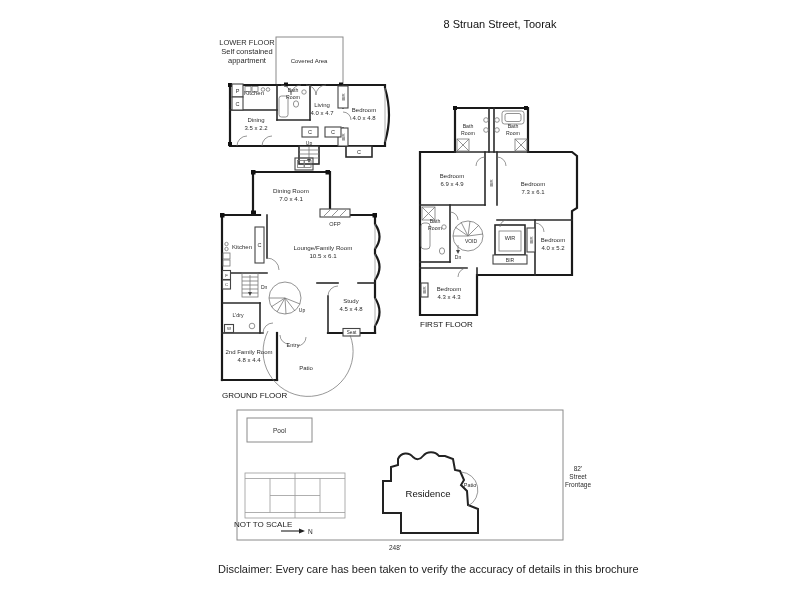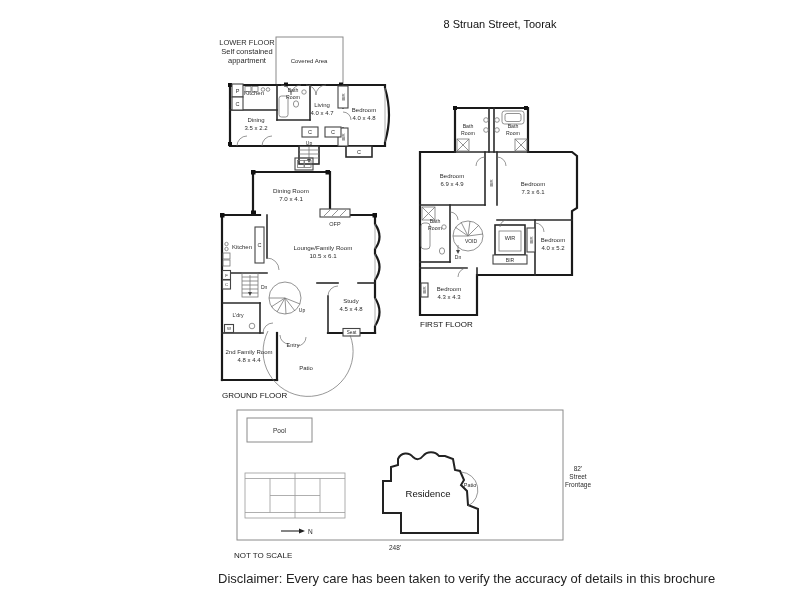--- a/index.html
+++ b/index.html
@@ -1,21 +1,21 @@
 <!DOCTYPE html>
 <html><head>
 <meta charset="utf-8">
 <style>
   html,body{margin:0;padding:0;background:#fff;}
   .canvas{position:relative;width:800px;height:600px;background:#ffffff;overflow:hidden;
           font-family:"Liberation Sans","DejaVu Sans",sans-serif;color:#222;}
   .abs{position:absolute;}
   .title{font-size:11px;color:#111;text-align:center;}
   .footer-line{font-size:8px;color:#222;}
-  .footer-line.small{font-size:13px;margin-top:8px;}
+  .footer-line.small{font-size:11px;}
   svg{position:absolute;overflow:visible;}
   svg text{fill:#2b2b2b;font-family:"Liberation Sans","DejaVu Sans",sans-serif;}
   .mid{text-anchor:middle;}
   .vm{dominant-baseline:central;}
   .t75{font-size:7.5px;}
   .t65{font-size:6.5px;}
   .t62{font-size:6.2px;}
   .t6{font-size:6px;}
   .t55{font-size:5.5px;}
   .t52{font-size:5.2px;}
@@ -399,16 +399,16 @@
     </g>
 
     <g>
       <text class="t65 mid" x="363" y="66">82'</text>
       <text class="t65 mid" x="363" y="74">Street</text>
       <text class="t65 mid" x="363" y="82">Frontage</text>
     </g>
     <text class="t65 mid" x="180" y="145">248'</text>
   </svg>
 
-  <div class="abs footer-line" style="left:218px;top:551px;padding-left:16px;">NOT TO SCALE</div>
+  <div class="abs footer-line" style="left:218px;top:520px;padding-left:16px;">NOT TO SCALE</div>
   <div class="abs footer-line small" style="left:218px;top:563px;">Disclaimer: Every care has been taken to verify the accuracy of details in this brochure</div>
 
 </div>
 
 </body></html>

